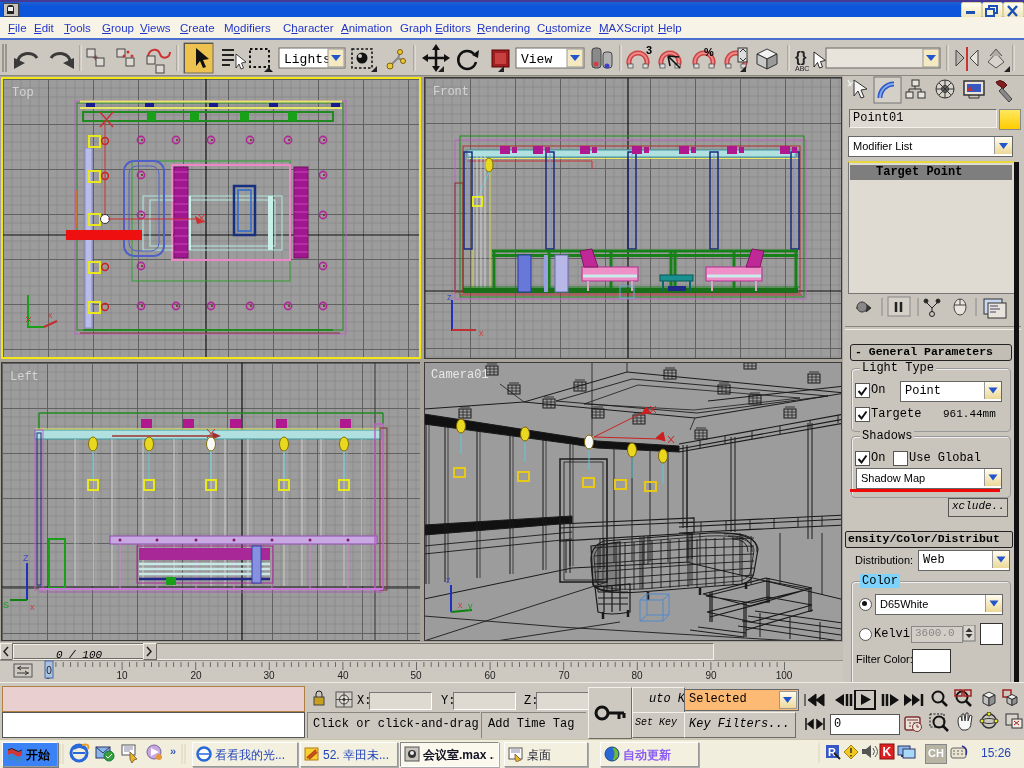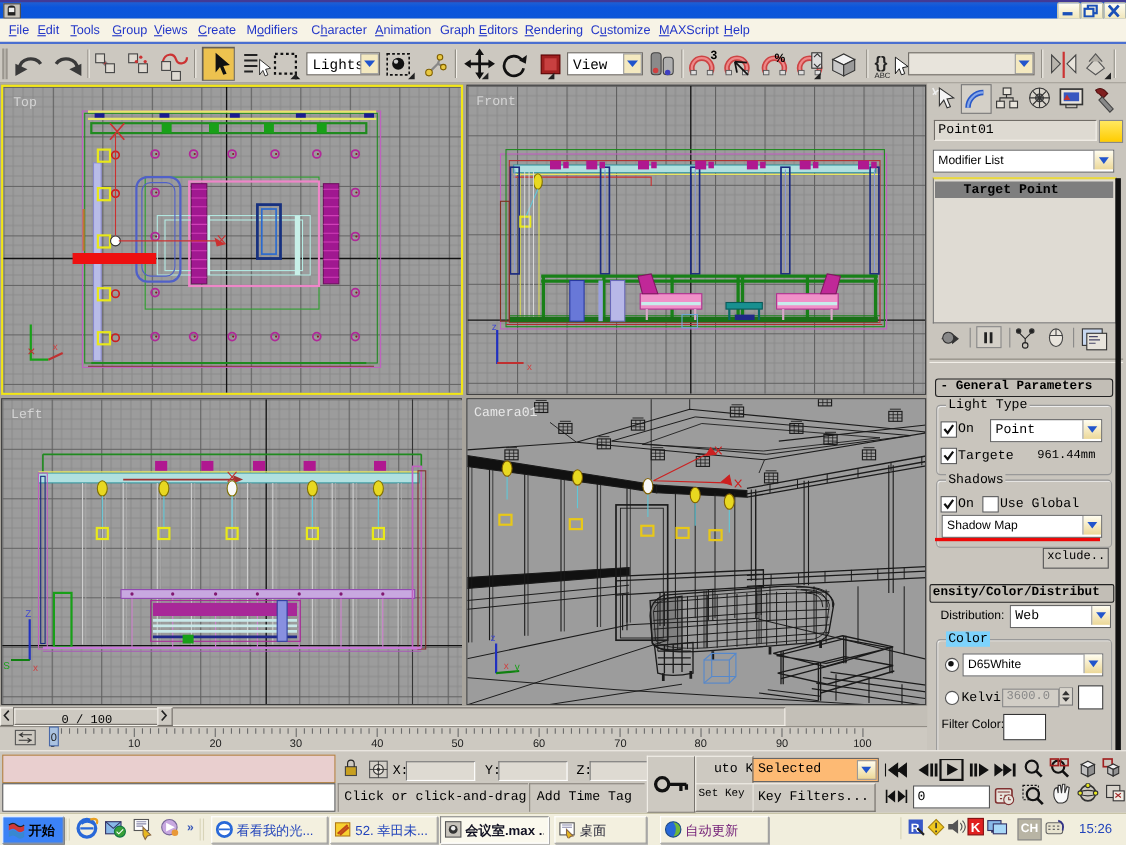--- a/index.html
+++ b/index.html
@@ -1,17 +1,17 @@
 <!DOCTYPE html>
 <html><head><meta charset="utf-8">
 <style>
 html,body{margin:0;padding:0;width:1024px;height:768px;overflow:hidden;background:#c9c5bd;font-family:"Liberation Sans",sans-serif;}
 .abs{position:absolute;}
 .mono{font-family:"Liberation Mono",monospace;}
-.btn{background:#cdc9c1;border-top:1px solid #f4f1ea;border-left:1px solid #f4f1ea;border-right:1px solid #6f6b65;border-bottom:1px solid #6f6b65;}
+.btn{background:#cdc9c1;border-top:1px solid #f4f1ea;border-left:1px solid #f4f1ea;border-right:1px solid #6f6b65;border-bottom:1px solid #6f6b65;font-style:italic;}
 .fld{background:#dedad2;border-top:1px solid #716d67;border-left:1px solid #716d67;border-right:1px solid #f4f1ea;border-bottom:1px solid #f4f1ea;}
 </style></head><body>
 
 <div class="abs" style="left:0;top:0;width:1024px;height:17px;background:linear-gradient(180deg,#2a63cf,#0b55dc 40%,#0d56d8);">
  <div class="abs" style="left:0;top:0;width:1024px;height:2px;background:#423a96;"></div>
  <div class="abs" style="left:3px;top:3px;width:14px;height:12px;background:#c8c4bc;border:1px solid #444;">
   <div class="abs" style="left:3px;top:1px;width:7px;height:9px;background:#222;border-radius:3px 3px 0 0;"></div>
   <div class="abs" style="left:4px;top:3px;width:5px;height:4px;background:#eee;"></div>
  </div>
  <div class="abs" style="left:961px;top:2px;width:19px;height:14px;background:linear-gradient(#fffef4,#f0e6ba);border:1px solid #ded2a2;border-radius:2px;">
@@ -992,21 +992,21 @@
       <path d="M7 8 l6 6 -2.5 0.5 -1.5 2.5 -2 -4 z" fill="#e8b820" stroke="#864"></path>
     </svg>
     <span style="position:absolute;left:22px;top:4px;font-size:12px;color:#223;font-weight:normal;white-space:nowrap;overflow:hidden;max-width:56px;display:inline-block;">桌面</span>
   </div>
 <div class="abs" style="left:600px;top:742px;width:97px;height:23px;background:#f3f0df;border:1px solid #fff;border-right-color:#999;border-bottom-color:#999;box-shadow:1px 1px 0 #aaa;">
     <svg class="abs" style="left:3px;top:3px" width="16" height="16">
       <circle cx="8" cy="8" r="7" fill="#2868d8"></circle>
       <path d="M8 1 a7 7 0 0 1 0 14 q5 -7 0 -14z" fill="#70b838"></path>
       <circle cx="8" cy="8" r="7" fill="none" stroke="#1a4888"></circle>
     </svg>
-    <span style="position:absolute;left:22px;top:4px;font-size:12px;color:#701a75;font-weight:normal;white-space:nowrap;overflow:hidden;max-width:71px;display:inline-block;">自动更新</span>
+    <span style="position:absolute;left:22px;top:4px;font-size:12px;color:#8b5cf6;font-weight:bold;white-space:nowrap;overflow:hidden;max-width:71px;display:inline-block;">自动更新</span>
   </div>
 <svg class="abs" style="left:818px;top:740px" width="100" height="27">
     <path d="M1 3 v20" stroke="#d8d4b8"></path>
     <g transform="translate(8,5)">
       <rect x="0" y="0" width="13" height="13" fill="#3858c8"></rect>
       <text x="2" y="11" font-size="11" font-weight="bold" fill="#fff">R</text>
       <path d="M8 8 l6 6" stroke="#222" stroke-width="2"></path>
     </g>
     <g transform="translate(26,5)">
       <path d="M7 0 l7 7 -7 7 -7 -7 z" fill="#f0c820" stroke="#a88410"></path>

